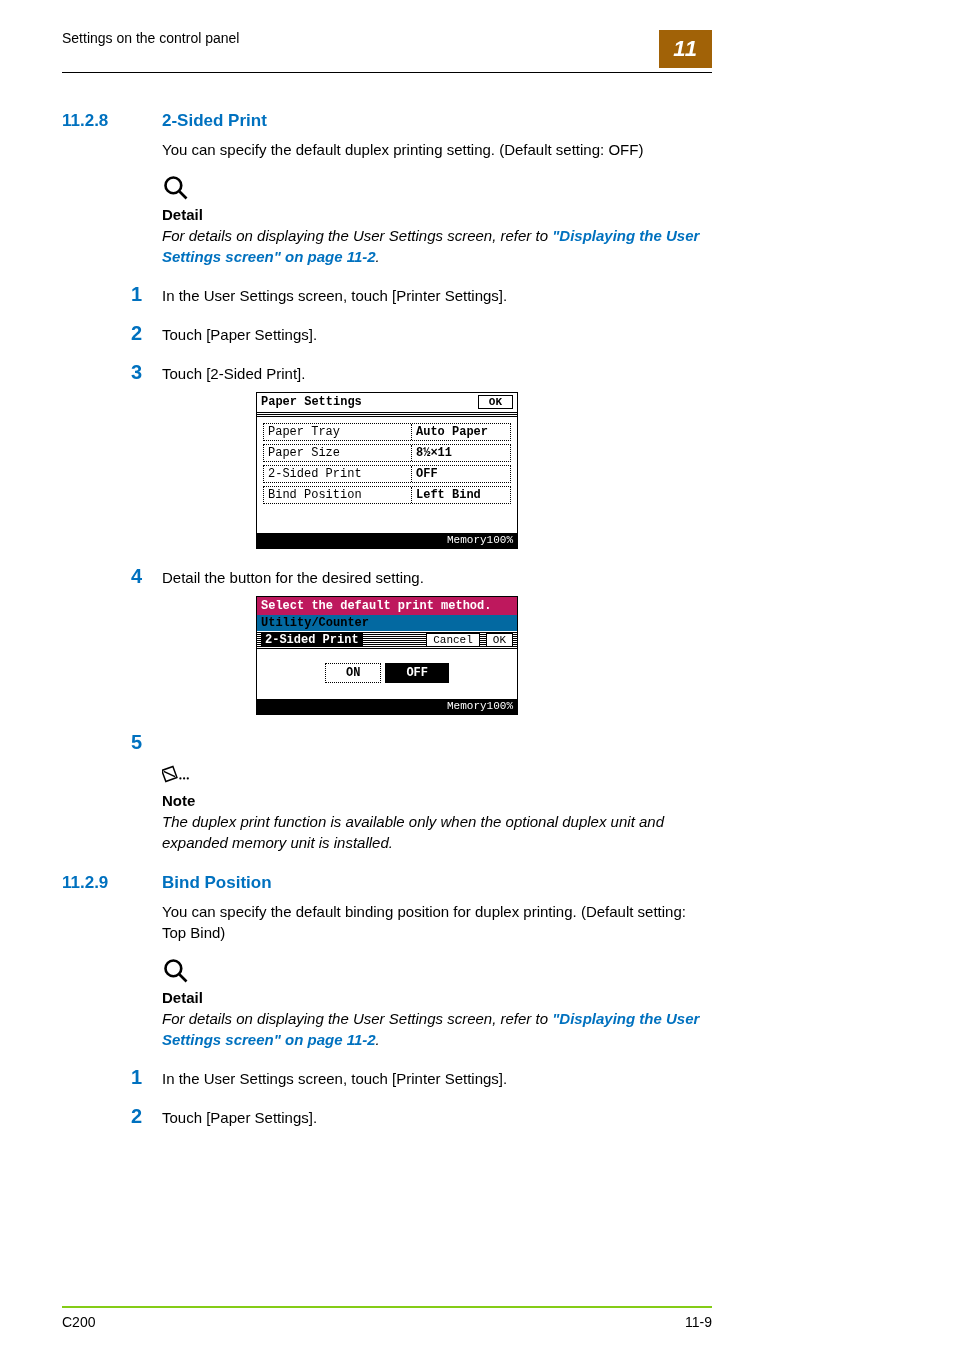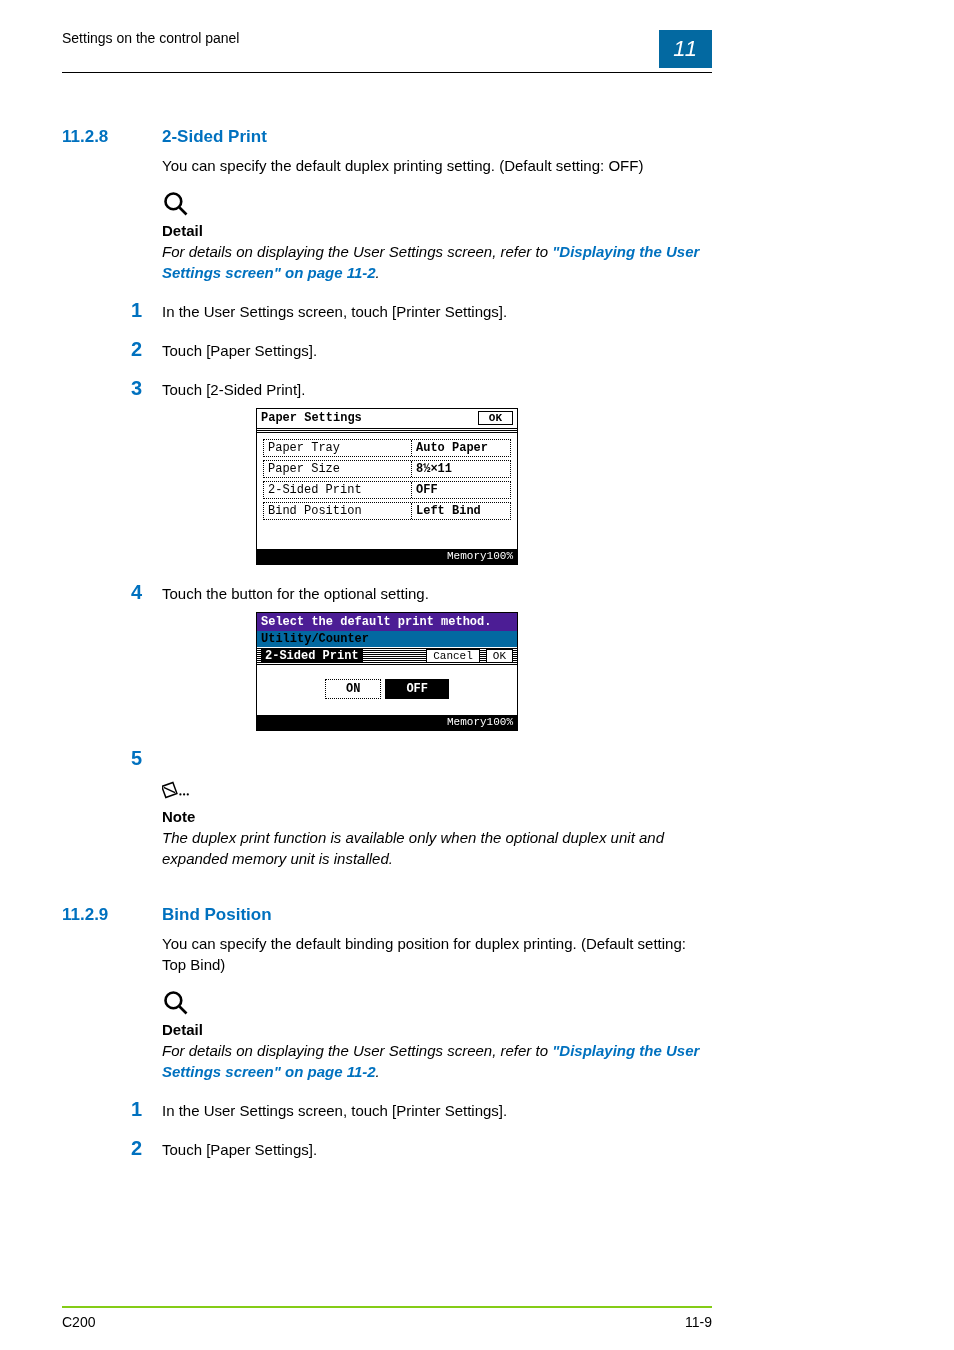--- a/index.html
+++ b/index.html
@@ -23,43 +23,43 @@
     display: flex;
     align-items: flex-start;
     justify-content: space-between;
     padding-bottom: 4px;
   }
   .header-title {
     font-size: 14px;
     color: #000;
   }
   .chapter-badge {
-    background: #0369a1;
+    background: #a16207;
     color: #fff;
-    font-weight: normal;
+    font-weight: bold;
     font-style: italic;
     font-size: 22px;
     padding: 6px 14px 6px 14px;
     letter-spacing: 1px;
     font-family: Arial, Helvetica, sans-serif;
   }
   .rule-line {
     border: none;
     border-top: 1px solid #000;
     margin: 0 0 18px 0;
   }
   .content { flex: 1; }
   .section-heading {
     display: flex;
     gap: 30px;
     align-items: baseline;
     color: #0071bf;
     font-weight: bold;
     font-size: 17px;
-    margin-top: 36px;
+    margin-top: 20px;
     margin-bottom: 8px;
   }
   .section-heading .num { width: 70px; }
   .section-heading .title { }
   .body-indent { margin-left: 100px; }
   .intro-text { font-size: 15px; margin: 6px 0 14px 0; line-height: 1.4; }
   .detail-block, .note-block { margin: 6px 0 16px 0; }
   .icon-detail, .icon-note {
     display: inline-block;
     width: 28px;
@@ -95,21 +95,21 @@
     font-size: 12px;
     color: #000;
   }
   .lcd .top-row {
     display: flex;
     justify-content: space-between;
     align-items: center;
     padding: 2px 4px;
     text-align: right;
   }
-  .lcd .top-row.dark { background: #4c1d95; color: #fff; }
+  .lcd .top-row.dark { background: #be185d; color: #fff; }
   .lcd .top-title { font-weight: bold; }
   .lcd .ok-btn {
     background: #fff;
     color: #000;
     border: 1px solid #000;
     padding: 0 10px;
     font-family: inherit;
     font-size: 11px;
     font-weight: bold;
   }
@@ -264,21 +264,21 @@
             <div class="val">Left Bind</div>
           </div>
           <div style="height:20px;"></div>
         </div>
         <div class="memory-row">Memory100%</div>
       </div>
     </div>
 
     <div class="step-row">
       <div class="step-num">4</div>
-      <div class="step-text">Touch the button for the optional setting.</div>
+      <div class="step-text">Detail the button for the desired setting.</div>
     </div>
 
     <div class="lcd-wrap">
       <div class="lcd">
         <div class="top-row dark">
           <div class="top-title">Select the default print method.</div>
         </div>
         <div class="crumb-row">Utility/Counter</div>
         <div class="sub-bar">
           <div class="sub-title">2-Sided Print</div>

